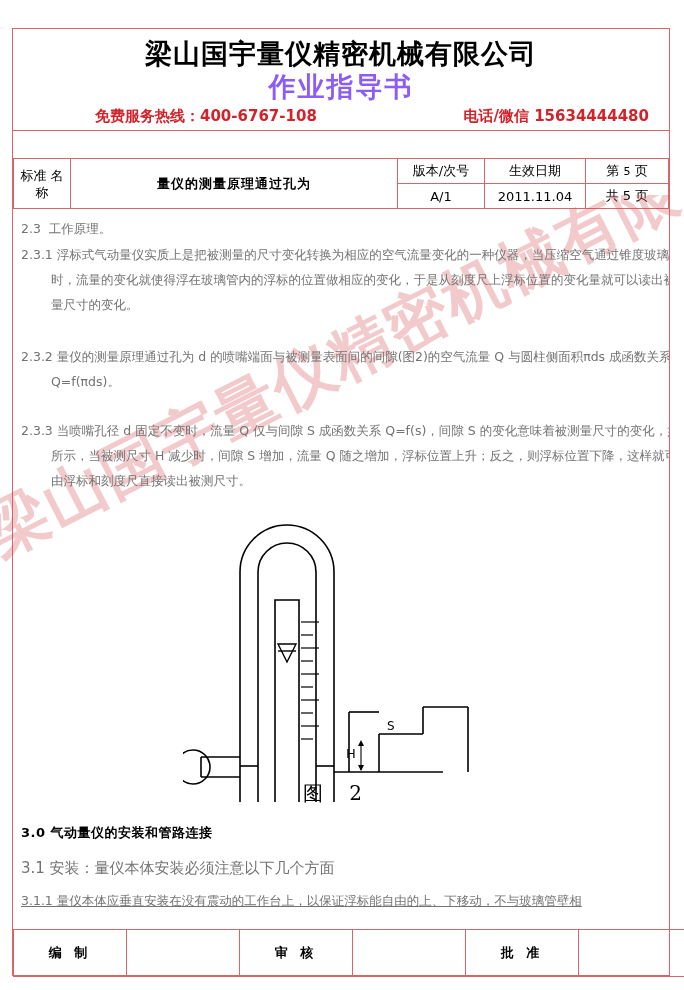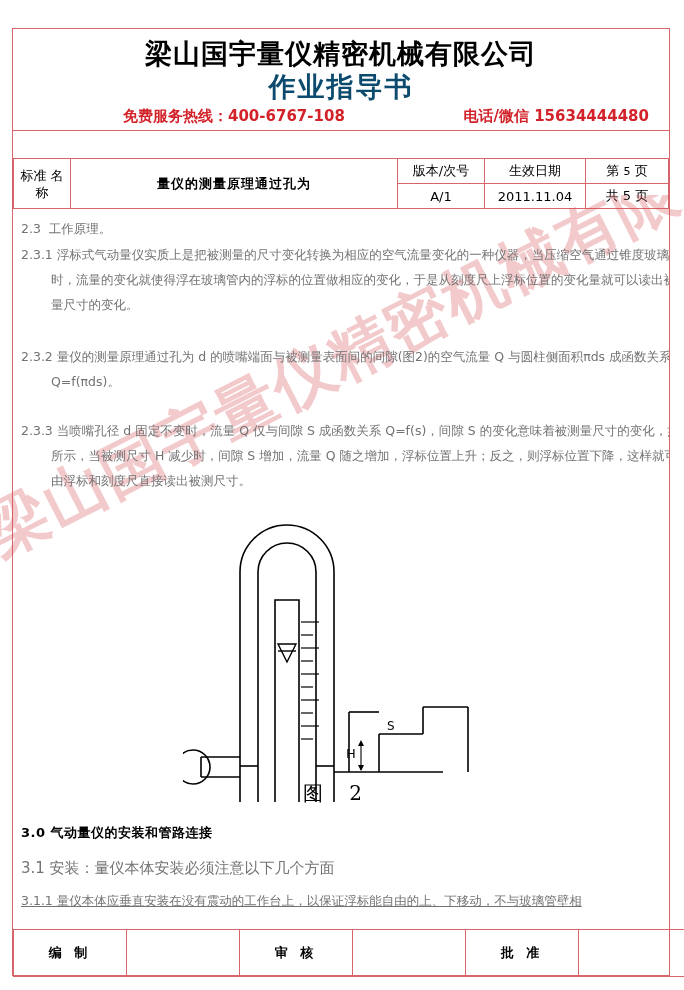--- a/index.html
+++ b/index.html
@@ -46,35 +46,35 @@
     letter-spacing: 1px;
     line-height: 34px;
     color: #000;
   }
   .doc-kind {
     font-family: "DejaVu Serif", "Liberation Serif", serif;
     font-size: 27px;
     font-weight: bold;
     letter-spacing: 2px;
     line-height: 32px;
-    color: #0c4a6e;
+    color: #8b5cf6;
   }
   .hotline-row {
     display: flex;
     justify-content: space-between;
     align-items: baseline;
     padding: 4px 10px 4px 10px;
   }
   .hotline-left, .hotline-right {
     color: #d2232a;
     font-size: 15px;
     font-family: "DejaVu Sans", "Liberation Sans", sans-serif;
     font-weight: bold;
   }
-  .hotline-left { margin-left: 100px; }
+  .hotline-left { margin-left: 72px; }
   .hotline-right { margin-right: 10px; }
 
   
   .meta-table {
     position: absolute;
     left: 13px;
     top: 158px;
     width: 656px;
     border-collapse: collapse;
     table-layout: fixed;

